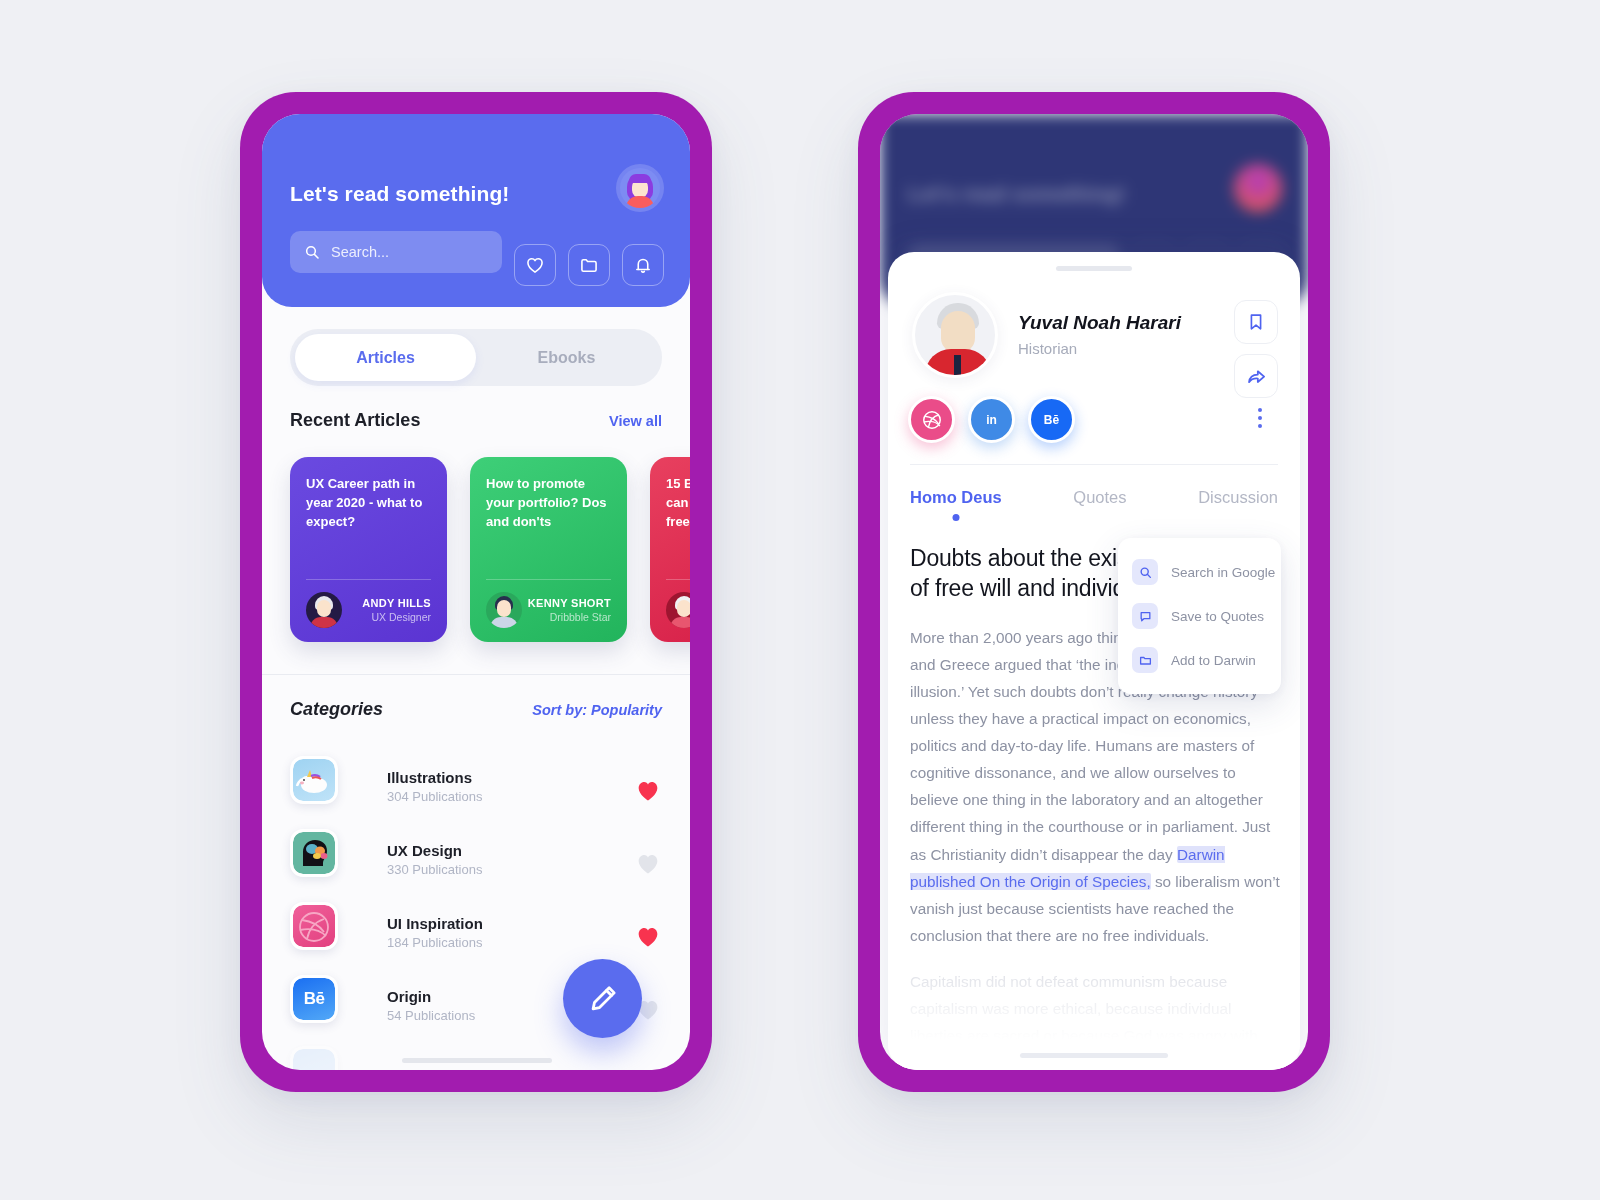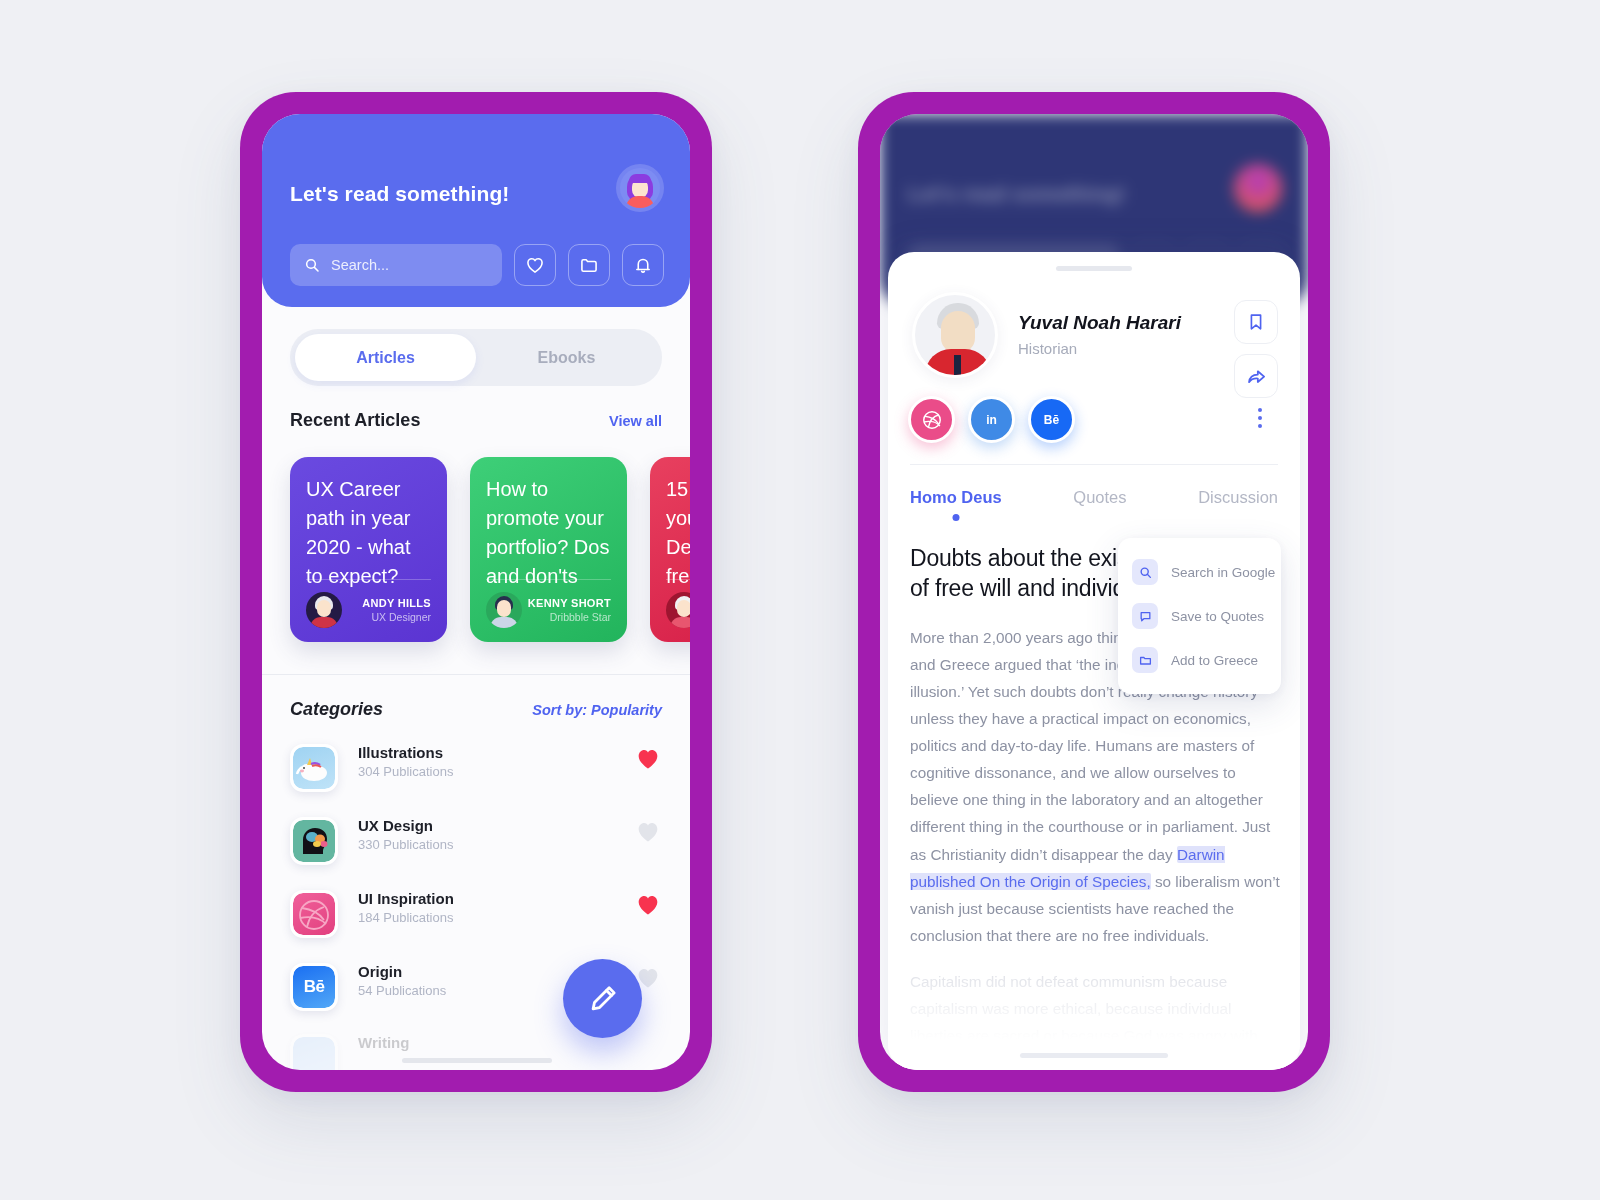--- a/index.html
+++ b/index.html
@@ -49,21 +49,21 @@
   .avatar-girl {
     position: relative; width: 40px; height: 40px; border-radius: 50%;
     background: #7d8cf3; overflow: hidden;
   }
   .avatar-girl .hair-back { position:absolute; left:7px; top:6px; width:26px; height:27px; border-radius:13px 13px 9px 9px; background:#8b3ce0; }
   .avatar-girl .face { position:absolute; left:12px; top:11px; width:16px; height:19px; border-radius:8px 8px 8px 8px; background:#fde4cf; }
   .avatar-girl .fringe { position:absolute; left:9px; top:6px; width:22px; height:9px; border-radius:11px 11px 3px 3px; background:#8b3ce0; }
   .avatar-girl .body { position:absolute; left:6px; bottom:0; width:28px; height:12px; border-radius:14px 14px 0 0; background:#fa5d5d; }
 
   .searchbar {
-    position: absolute; left: 28px; top: 130px;
+    position: absolute; left: 28px; top: 117px;
     width: 212px; height: 42px; border-radius: 10px;
     background: rgba(255,255,255,0.22);
     display: flex; align-items: center; padding-left: 14px; gap: 11px;
   }
   .searchbar .ph { color: rgba(255,255,255,0.85); font-size: 14.5px; }
   .hdr-btn {
     position: absolute; top: 130px; width: 42px; height: 42px; border-radius: 11px;
     border: 1.4px solid rgba(255,255,255,0.38);
     display: flex; align-items: center; justify-content: center;
   }
@@ -87,34 +87,34 @@
   }
   .sec-title { font-size: 18px; font-weight: bold; color: #1d1f28; }
   .sec-link { font-size: 14.5px; font-weight: bold; color: #4f63f0; }
 
   .cards-row { position: absolute; left: 28px; top: 343px; display: flex; gap: 23px; }
   .art-card {
     width: 157px; height: 185px; border-radius: 18px;
     padding: 18px 16px 14px 16px; position: relative; flex: 0 0 auto;
     box-shadow: 0 10px 22px rgba(60,70,120,0.16);
   }
-  .art-card .ttl { color: #fff; font-size: 20px; font-weight: normal; line-height: 1.45; }
+  .art-card .ttl { color: #fff; font-size: 13px; font-weight: bold; line-height: 1.45; }
   .art-div { position: absolute; left: 16px; right: 16px; bottom: 62px; height: 1px; background: rgba(255,255,255,0.25); }
   .art-foot { position: absolute; left: 16px; right: 16px; bottom: 14px; display: flex; align-items: center; justify-content: space-between; }
   .au-pic { width: 36px; height: 36px; border-radius: 50%; overflow: hidden; position: relative; }
   .au-pic .h { position:absolute; left:9px; top:4px; width:18px; height:14px; border-radius:9px 9px 4px 4px; }
   .au-pic .f { position:absolute; left:11px; top:8px; width:14px; height:17px; border-radius:7px; background:#fbe3cc; }
   .au-pic .b { position:absolute; left:4px; bottom:0; width:28px; height:11px; border-radius:12px 12px 0 0; }
   .au-meta { text-align: right; }
   .au-name { color:#fff; font-size: 11px; font-weight: bold; letter-spacing:.3px; }
   .au-role { color: rgba(255,255,255,0.66); font-size: 10.5px; margin-top: 2px; }
 
   .divider-h { position:absolute; left:0; width:428px; height:1px; background:#e9ebf1; }
 
-  .cat-row { position: absolute; left: 28px; width: 372px; height: 60px; display: flex; align-items: flex-start; }
+  .cat-row { position: absolute; left: 28px; width: 372px; height: 60px; display: flex; align-items: flex-end; gap: 29px; }
   .cat-ic {
     width: 48px; height: 48px; border-radius: 13px; overflow: hidden; position: relative;
     box-shadow: 0 3px 10px rgba(60,70,120,0.13); flex: 0 0 auto;
     background:#fff; border: 3px solid #fff;
   }
   .cat-ic .inner { position:absolute; inset:0; border-radius: 10px; overflow:hidden; }
   .cat-txt { margin-left: 20px; flex: 1; }
   .cat-name { font-size: 15px; font-weight: bold; color: #1d1f28; }
   .cat-sub { font-size: 13px; color: #b0b5c5; margin-top: 3px; }
 
@@ -536,21 +536,21 @@
                 </svg>
             </span>
             <span class="ctx-lbl">Save to Quotes</span>
           </div>
           <div class="ctx-item">
             <span class="ctx-ic">
               <svg width="13" height="13" viewBox="0 0 24 24" fill="none" stroke="#4f63f0" stroke-width="2.4" stroke-linejoin="round">
                   <path d="M3 6.5h6l1.8 2H21v10H3z"></path>
                 </svg>
             </span>
-            <span class="ctx-lbl">Add to Greece</span>
+            <span class="ctx-lbl">Add to Darwin</span>
           </div>
         </div>
 
         <div class="fade-mask"></div>
         <div class="home-ind"></div>
       </div>
     </div>
   </div>
 
 </div>

